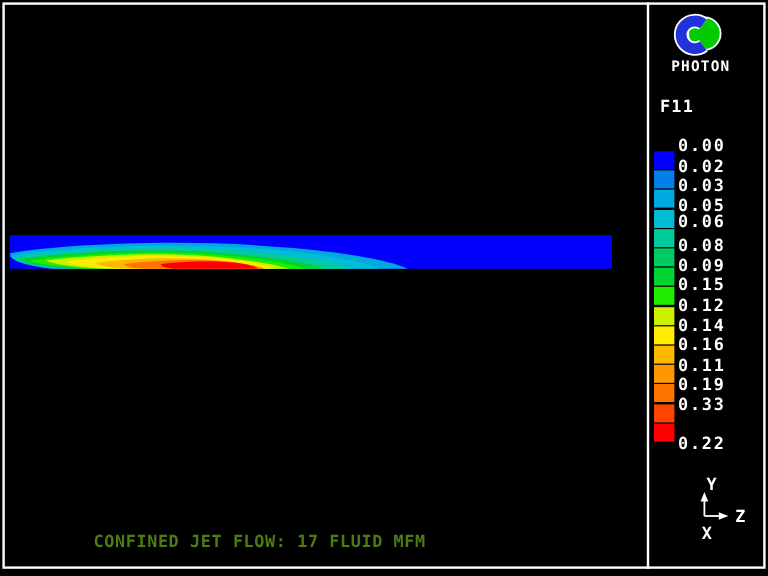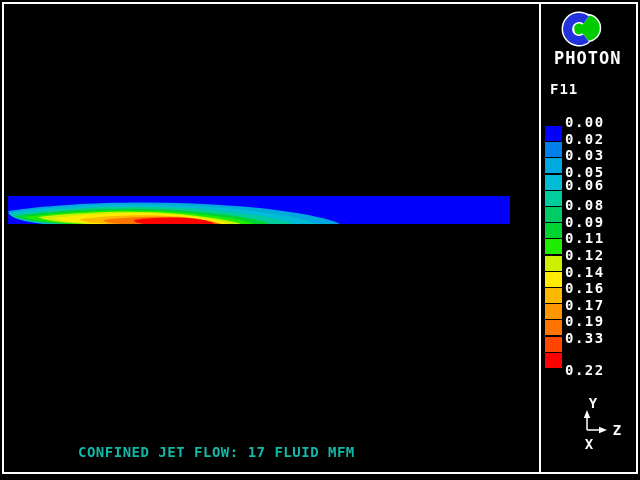--- a/index.html
+++ b/index.html
@@ -30,28 +30,28 @@
   }
   #flow-svg {
     position: absolute; left: 0; top: 0;
   }
   #caption {
     position: absolute;
     left: 78px; top: 444px;
     font-size: 14px; font-weight: bold;
     letter-spacing: 0.5px;
     white-space: nowrap;
-    color: #14b8a6;
+    color: #4d7c0f;
   }
   #logo-svg { position: absolute; left: 556px; top: 6px; }
   #logo-label {
     position: absolute;
     left: 554px; top: 48px; width: 60px;
     text-align: center;
-    font-size: 17px; font-weight: bold;
+    font-size: 12px; font-weight: bold;
     letter-spacing: 1px;
   }
   #legend-title {
     position: absolute;
     left: 550px; top: 81px;
     font-size: 14px; font-weight: bold;
     letter-spacing: 1px;
   }
   #legend-entries {
     position: absolute; left: 0; top: 0;
@@ -121,29 +121,29 @@
       <div class="legend-label" style="top: 147.2px;">0.03</div>
       <div class="swatch" style="background: rgb(0, 188, 212); top: 174.6px;"></div>
       <div class="legend-label" style="top: 163.8px;">0.05</div>
       <div class="swatch" style="background: rgb(0, 204, 156); top: 190.8px;"></div>
       <div class="legend-label" style="top: 177px; text-align: right;">0.06</div>
       <div class="swatch" style="background: rgb(0, 204, 102); top: 207px;"></div>
       <div class="legend-label" style="top: 197px;">0.08</div>
       <div class="swatch" style="background: rgb(0, 212, 48); top: 223.2px;"></div>
       <div class="legend-label" style="top: 213.6px;">0.09</div>
       <div class="swatch" style="background: rgb(32, 236, 0); top: 239.4px;"></div>
-      <div class="legend-label" style="top: 230.2px;">0.11</div>
+      <div class="legend-label" style="top: 230.2px;">0.15</div>
       <div class="swatch" style="background: rgb(204, 240, 0); top: 255.6px;"></div>
       <div class="legend-label" style="top: 246.8px;">0.12</div>
       <div class="swatch" style="background: rgb(255, 236, 0); top: 271.8px;"></div>
       <div class="legend-label" style="top: 253px; margin-top: 11px;">0.14</div>
       <div class="swatch" style="background: rgb(255, 184, 0); top: 288px;"></div>
       <div class="legend-label" style="top: 280px;">0.16</div>
       <div class="swatch" style="background: rgb(255, 152, 0); top: 304.2px;"></div>
-      <div class="legend-label" style="top: 296.6px;">0.17</div>
+      <div class="legend-label" style="top: 296.6px;">0.11</div>
       <div class="swatch" style="background: rgb(255, 116, 0); top: 320.4px;"></div>
       <div class="legend-label" style="top: 313.2px;">0.19</div>
       <div class="swatch" style="background: rgb(255, 68, 0); top: 336.6px;"></div>
       <div class="legend-label" style="top: 329.8px;">0.33</div>
       <div class="swatch" style="background: rgb(255, 0, 0); top: 352.8px;"></div>
       <div class="legend-label" style="top: 346.4px; margin-top: 16px;">0.22</div>
     </div>
 
   <svg id="triad-svg" width="75" height="62" viewBox="0 0 75 62">
     <line x1="32" y1="37" x2="32" y2="22" stroke="#fff" stroke-width="1.5"></line>

